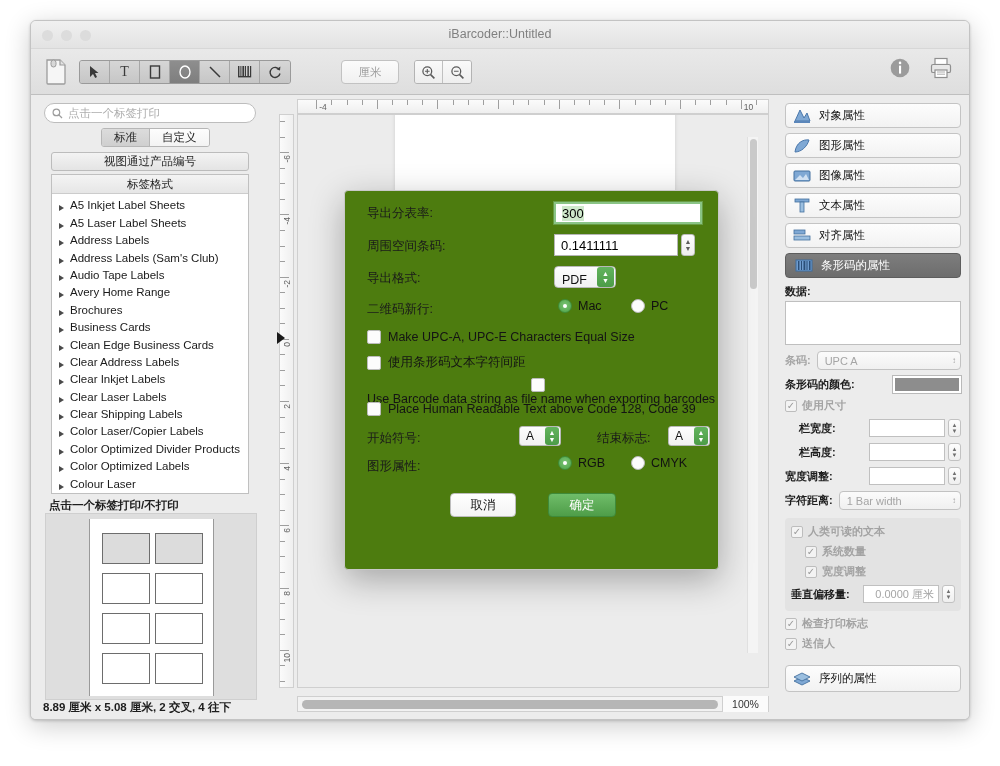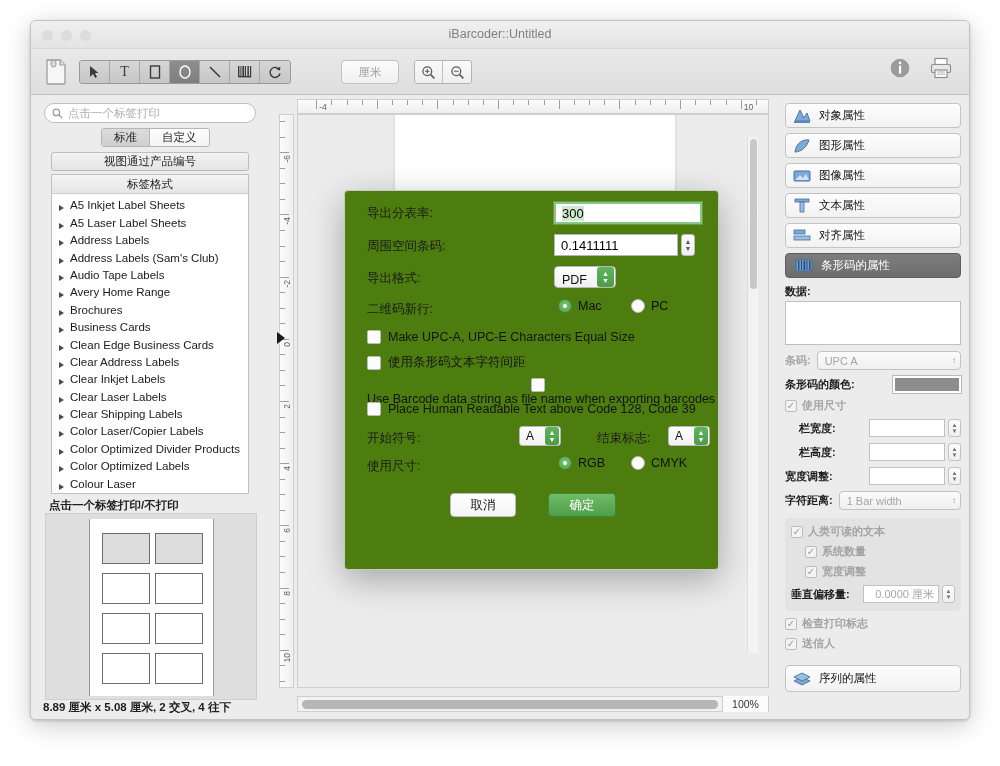--- a/index.html
+++ b/index.html
@@ -1060,21 +1060,21 @@
         </div>
         <div class="mini-pop" style="position:absolute; left:323px; top:235px; width:42px;">
           <span>A</span>
           <span class="pop-arrow" style="width:14px;height:18px;">
               <span>▲</span>
               <span>▼</span>
             </span>
         </div>
 
         <div class="d-row" style="left:22px; top:267px;">
-          <span class="d-lbl">使用尺寸:</span>
+          <span class="d-lbl">图形属性:</span>
         </div>
         <div class="radio on" style="position:absolute; left:213px; top:265px;">
           <span class="dot"></span>
           <span>RGB</span>
         </div>
         <div class="radio" style="position:absolute; left:286px; top:265px;">
           <span class="dot"></span>
           <span>CMYK</span>
         </div>
 

